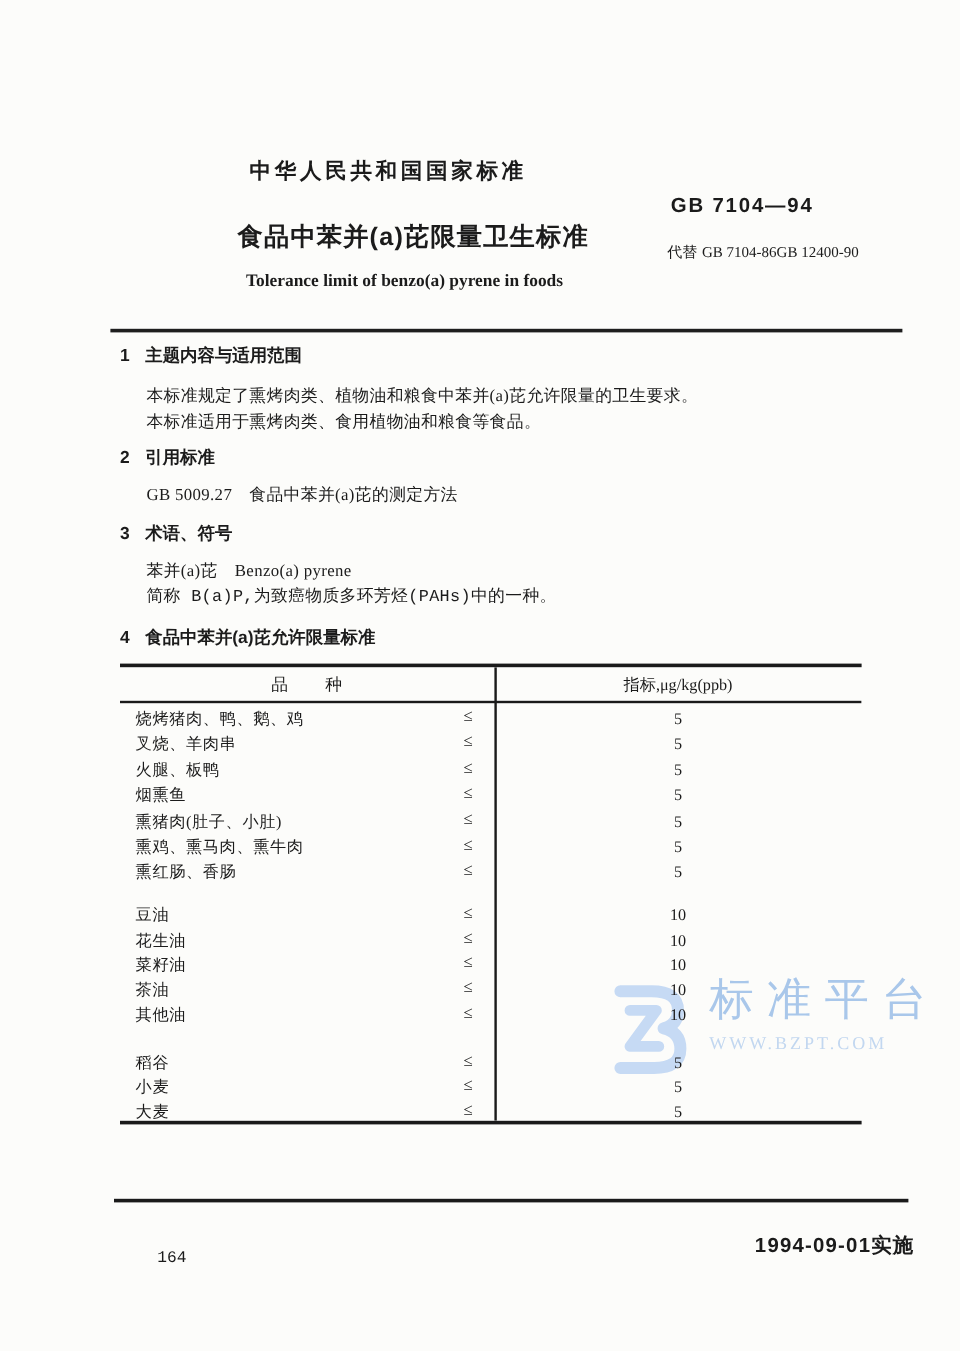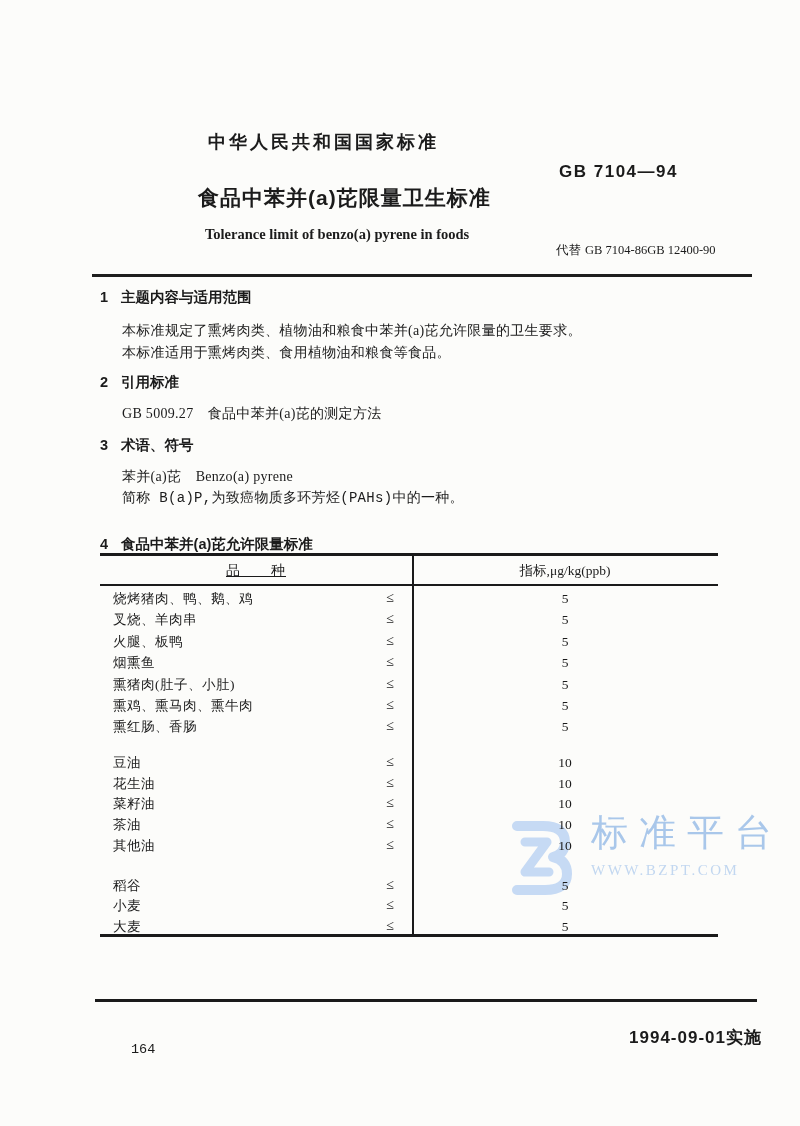--- a/index.html
+++ b/index.html
@@ -9,21 +9,21 @@
     font-family:"Liberation Serif","DejaVu Serif",serif;
     line-height:1.15;
   }
   .hei{font-family:"Liberation Sans","DejaVu Sans",sans-serif;font-weight:bold;}
   .abs{position:absolute;}
 
   
   .h-national{left:208px;top:132px;font-size:18px;letter-spacing:3px;}
   .h-gbnum{left:559px;top:162px;font-size:17px;letter-spacing:1.5px;}
   .h-title-cn{left:198px;top:186px;font-size:21px;letter-spacing:1px;}
-  .h-replaces{left:556px;top:203px;font-size:12.5px;display:flex;align-items:center;gap:4px;margin-top:40px;}
+  .h-replaces{left:556px;top:203px;font-size:12.5px;display:flex;align-items:center;gap:4px;}
   .h-replaces .lines{display:flex;flex-direction:row;line-height:14px;}
   .h-title-en{left:205px;top:226px;font-size:14.5px;font-weight:bold;
     font-family:"Liberation Serif","DejaVu Serif",serif;}
 
   .rule1{left:92px;top:274px;width:660px;height:3px;background:#1e1e1e;}
 
   
   .sec-h{left:100px;font-size:14.5px;}
   .sec-h .num{display:inline-block;margin-right:13px;}
   .para{left:122px;font-size:14px;letter-spacing:0.3px;}
@@ -91,41 +91,41 @@
     <span class="num">2</span><span>引用标准</span>
   </div>
   <div class="abs para" style="top:406px;">GB 5009.27　食品中苯并(a)芘的测定方法</div>
 
   <div class="abs hei sec-h" style="top:437px;">
     <span class="num">3</span><span>术语、符号</span>
   </div>
   <div class="abs para" style="top:469px;">苯并(a)芘　Benzo(a) pyrene</div>
   <div class="abs para" style="top:490px;font-family:Liberation Mono, monospace;">简称 B(a)P,为致癌物质多环芳烃(PAHs)中的一种。</div>
 
-  <div class="abs hei sec-h" style="top:536px;">
+  <div class="abs hei sec-h" style="top:524px;">
     <span class="num">4</span><span>食品中苯并(a)芘允许限量标准</span>
   </div>
 
   <div class="abs watermark">
     <span>
       <svg width="80" height="90" viewBox="0 0 80 90">
         <path d="M14 14 H40 Q62 14 62 30 Q62 42 50 45 Q64 48 64 62 Q64 78 42 78 H14" fill="none" stroke="#c6daf4" stroke-width="10" stroke-linecap="round" stroke-linejoin="round"></path>
         <path d="M22 30 H44 L22 60 H46" fill="none" stroke="#c6daf4" stroke-width="9" stroke-linecap="round" stroke-linejoin="round"></path>
       </svg>
     </span>
     <span class="wm-text">
       <span class="wm-name">标准平台</span>
       <span class="wm-url">WWW.BZPT.COM</span>
     </span>
   </div>
 
   <div class="abs tbl">
     <div class="vline"></div>
     <div class="thead">
-      <span class="hei th1" style="font-weight:normal;text-decoration:underline;">品　　种</span>
+      <span class="hei th1" style="font-weight:normal;">品　　种</span>
       <span class="th2">指标,μg/kg(ppb)</span>
     </div>
     <div class="tbody">
 
       <div class="grp1">
         <div class="trow">
           <span class="rname">烧烤猪肉、鸭、鹅、鸡</span>
           <span class="rle">≤</span>
           <span class="rval">5</span>
         </div>

